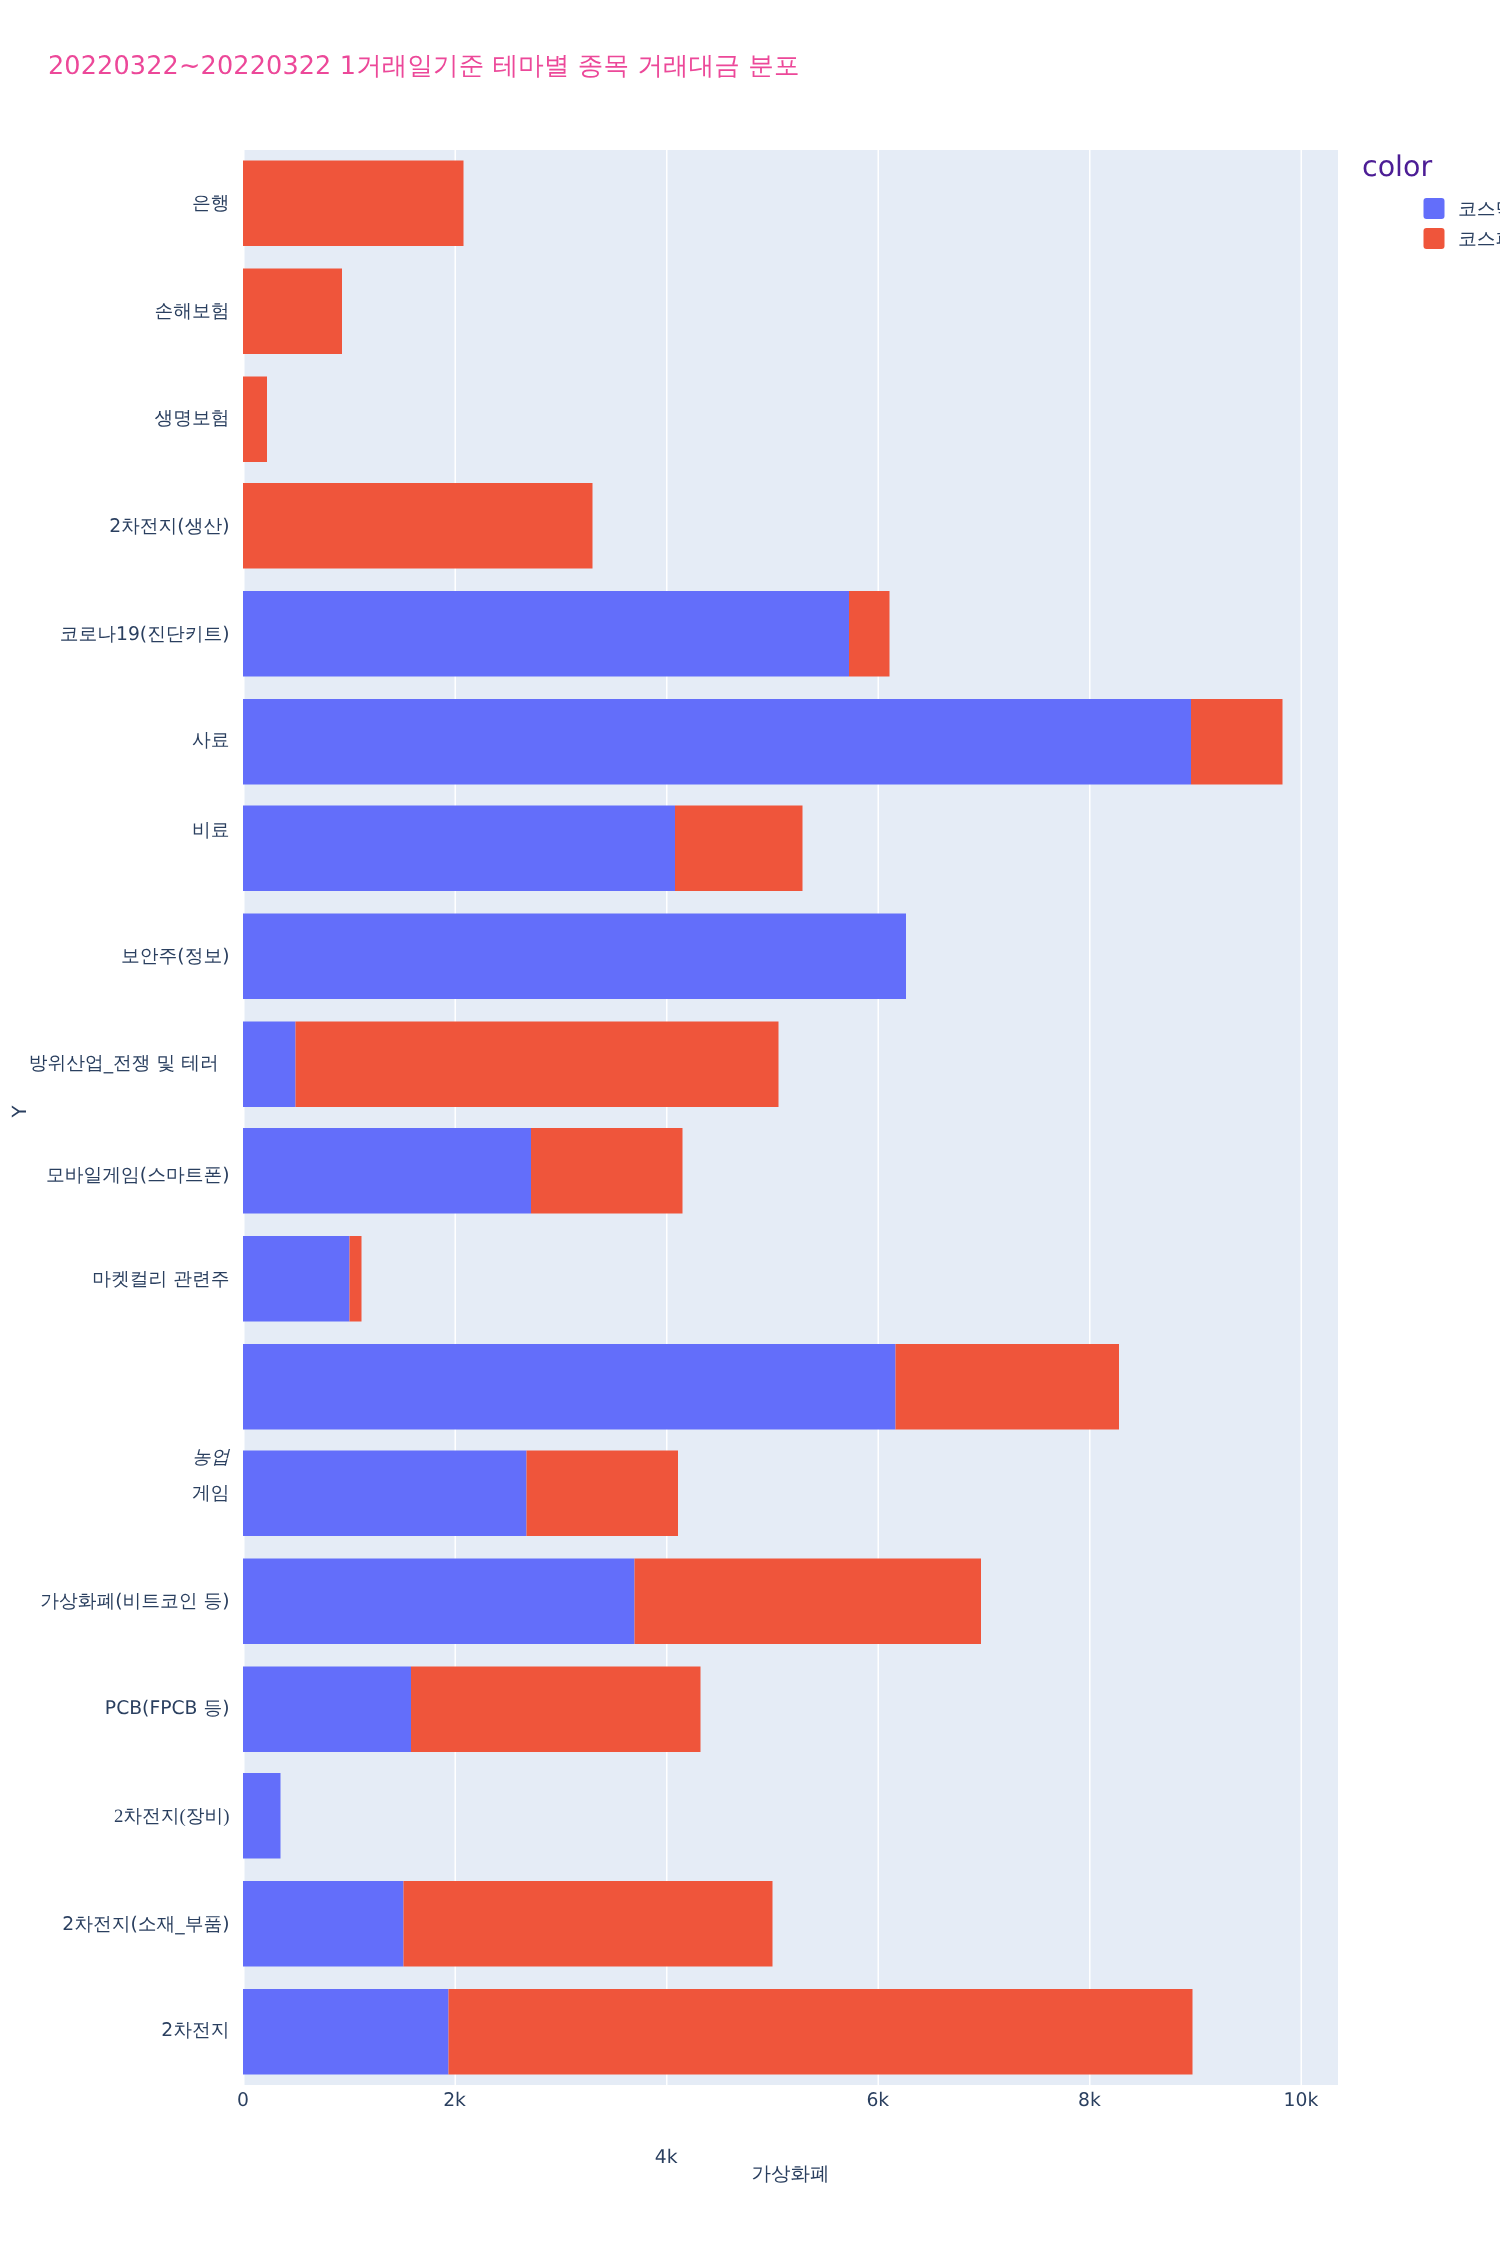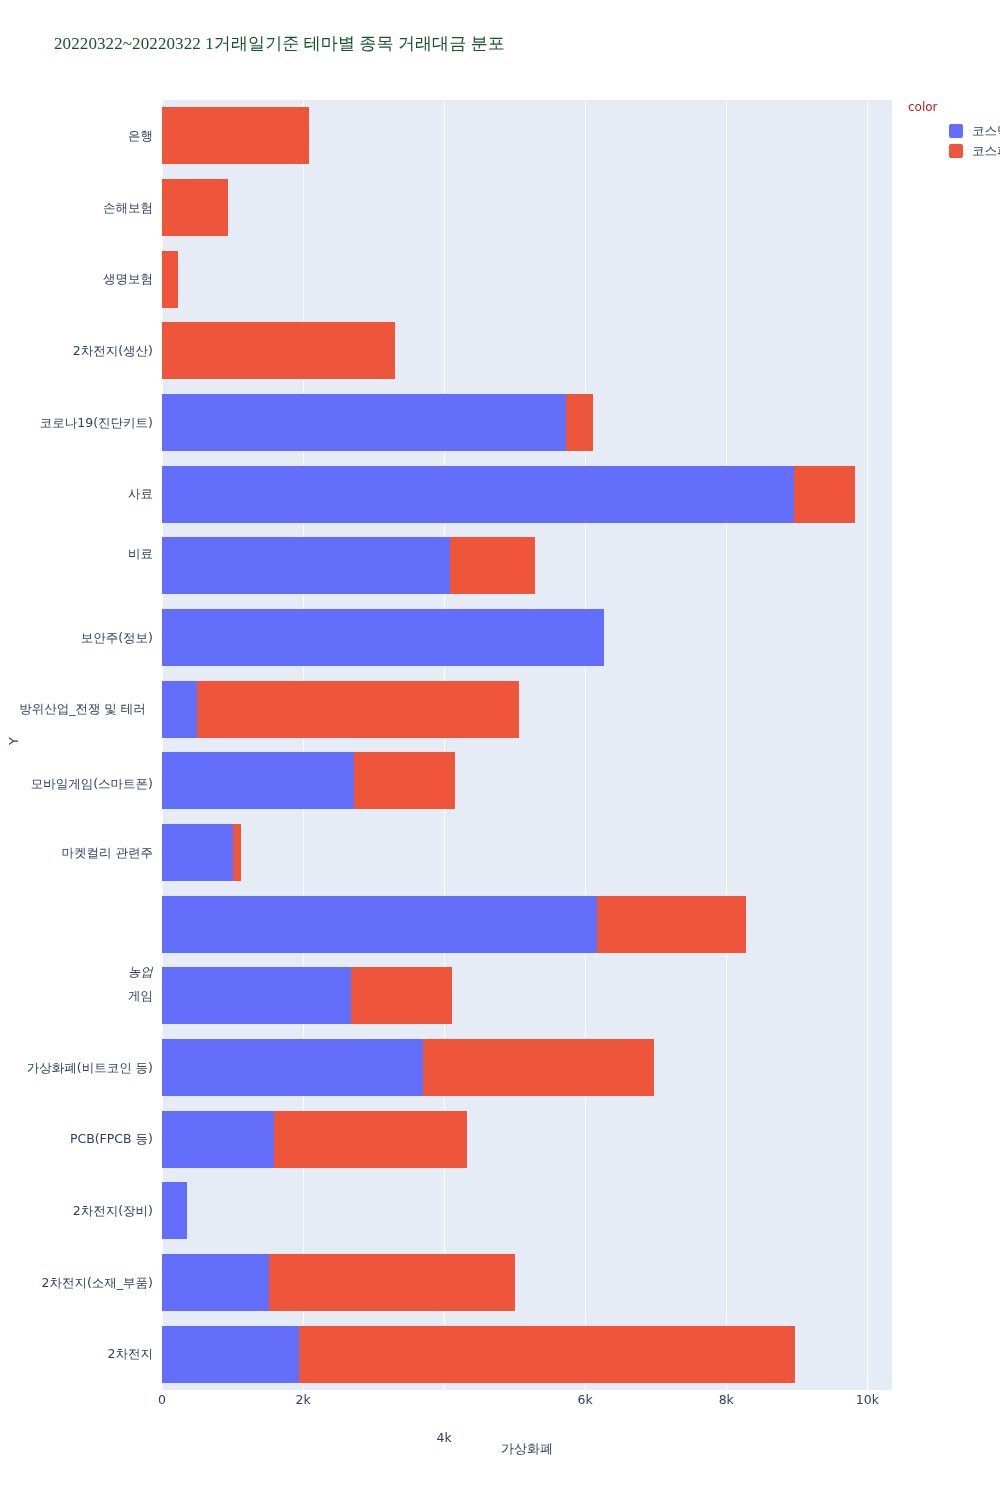--- a/index.html
+++ b/index.html
@@ -15,27 +15,26 @@
     overflow: hidden;
   }
   #figure {
     position: relative;
     width: 1000px;
     height: 1500px;
   }
   
   #chart-title {
     position: absolute;
-    left: 54px;
+    left: 32px;
     top: 32px;
     font-size: 17px;
-    color: #14532d;
+    color: #ec4899;
     white-space: nowrap;
     letter-spacing: 0.1px;
-    font-family: Liberation Serif, serif;
   }
   
   #plot-area {
     position: absolute;
     left: 162px;
     top: 100px;
     width: 730px;
     height: 1290px;
     background: #e5ecf6;
   }
@@ -121,22 +120,22 @@
     transform-origin: left top;
   }
   
   #legend {
     position: absolute;
     left: 908px;
     top: 100px;
     width: 92px;
   }
   #legend-title {
-    font-size: 12px;
-    color: #b91c1c;
+    font-size: 19px;
+    color: #4c1d95;
     margin: 0 0 7px 0;
   }
   .legend-item {
     display: flex;
     align-items: center;
     height: 20px;
     margin-left: 12px;
     padding-left: 29px;
   }
   .legend-swatch {
@@ -247,21 +246,21 @@
       <div class="ytick" style="top: 394.167px;">사료</div>
       <div class="ytick" style="top: 454px;">비료</div>
       <div class="ytick" style="top: 537.5px;">보안주(정보)</div>
       <div class="ytick" style="top: 609.167px; text-align: center;">방위산업_전쟁 및 테러</div>
       <div class="ytick" style="top: 684px;">모바일게임(스마트폰)</div>
       <div class="ytick" style="top: 752.5px;">마켓컬리 관련주</div>
       <div class="ytick" style="top: 872px; font-style: italic;">농업</div>
       <div class="ytick" style="top: 895.833px;">게임</div>
       <div class="ytick" style="top: 967.5px;">가상화폐(비트코인 등)</div>
       <div class="ytick" style="top: 1039.17px;">PCB(FPCB 등)</div>
-      <div class="ytick" style="top: 1110.83px;">2차전지(장비)</div>
+      <div class="ytick" style="top: 1110.83px; font-family: Liberation Serif, serif;">2차전지(장비)</div>
       <div class="ytick" style="top: 1182.5px;">2차전지(소재_부품)</div>
       <div class="ytick" style="top: 1254.17px;">2차전지</div>
     </div>
 
   <div id="x-axis-labels">
       <div class="xtick" style="left: 0px;">0</div>
       <div class="xtick" style="left: 141.063px;">2k</div>
       <div class="xtick" style="left: 282.126px; margin-top: 38px;">4k</div>
       <div class="xtick" style="left: 423.188px;">6k</div>
       <div class="xtick" style="left: 564.251px;">8k</div>

